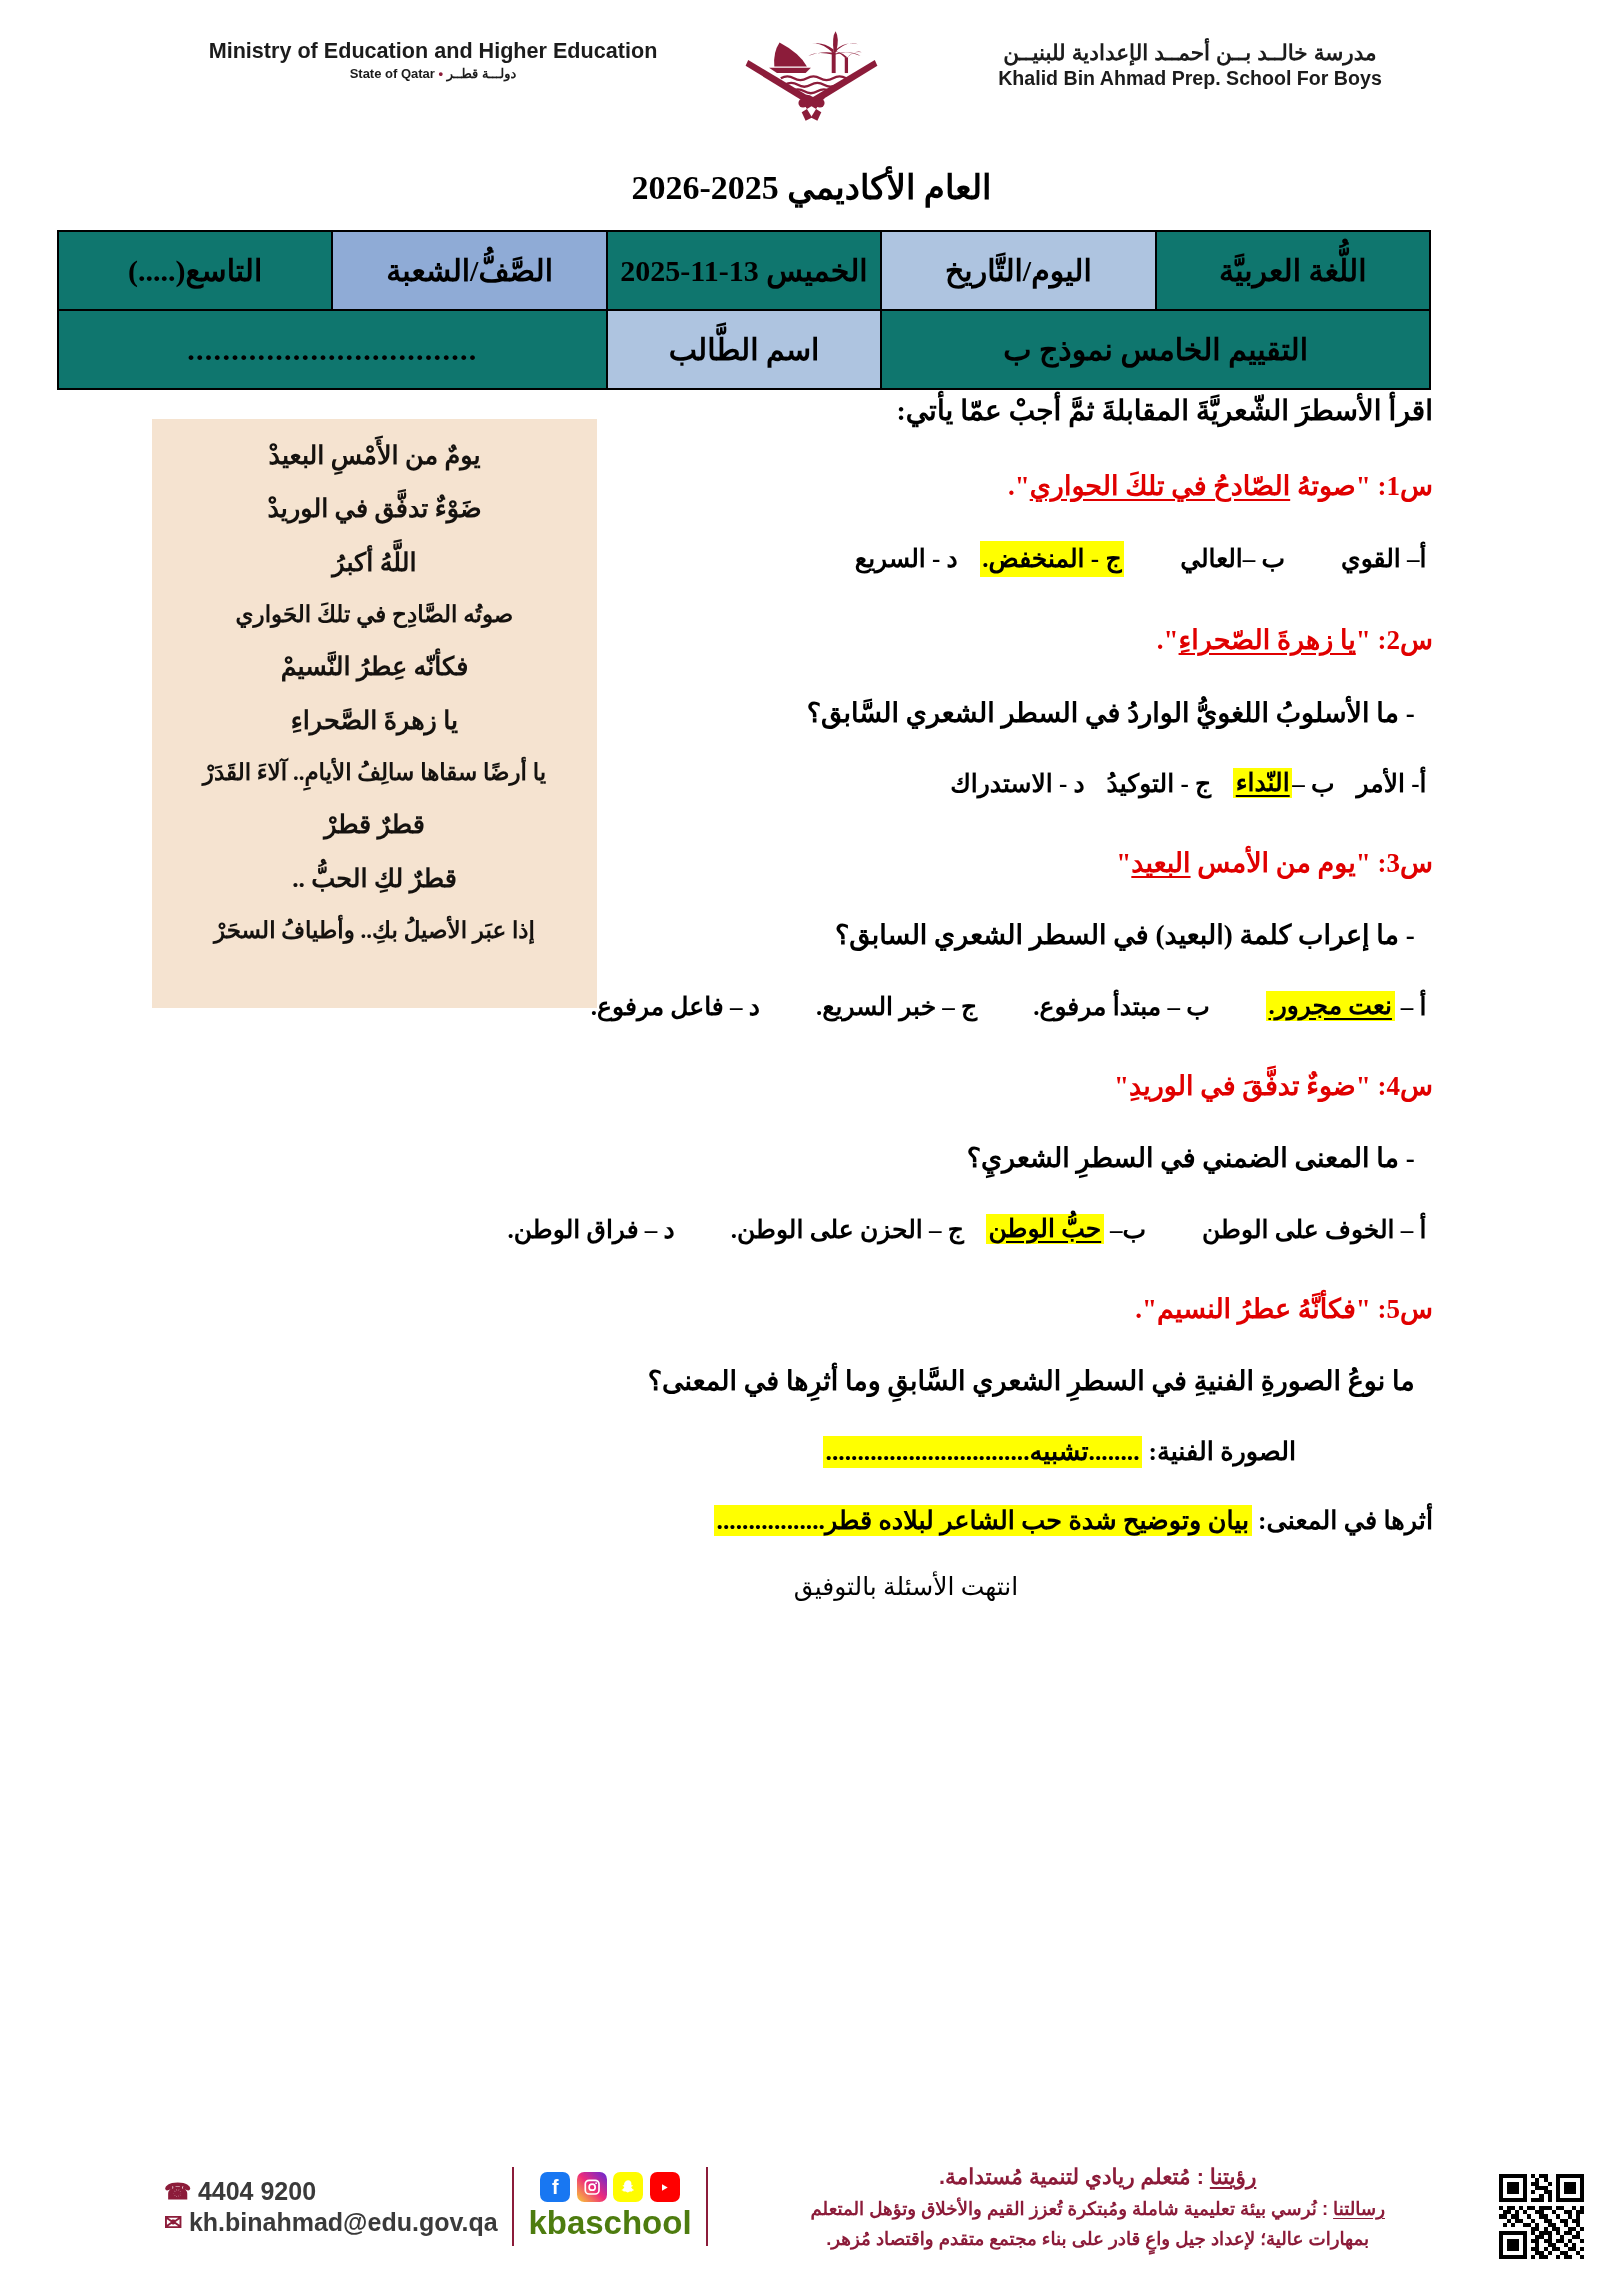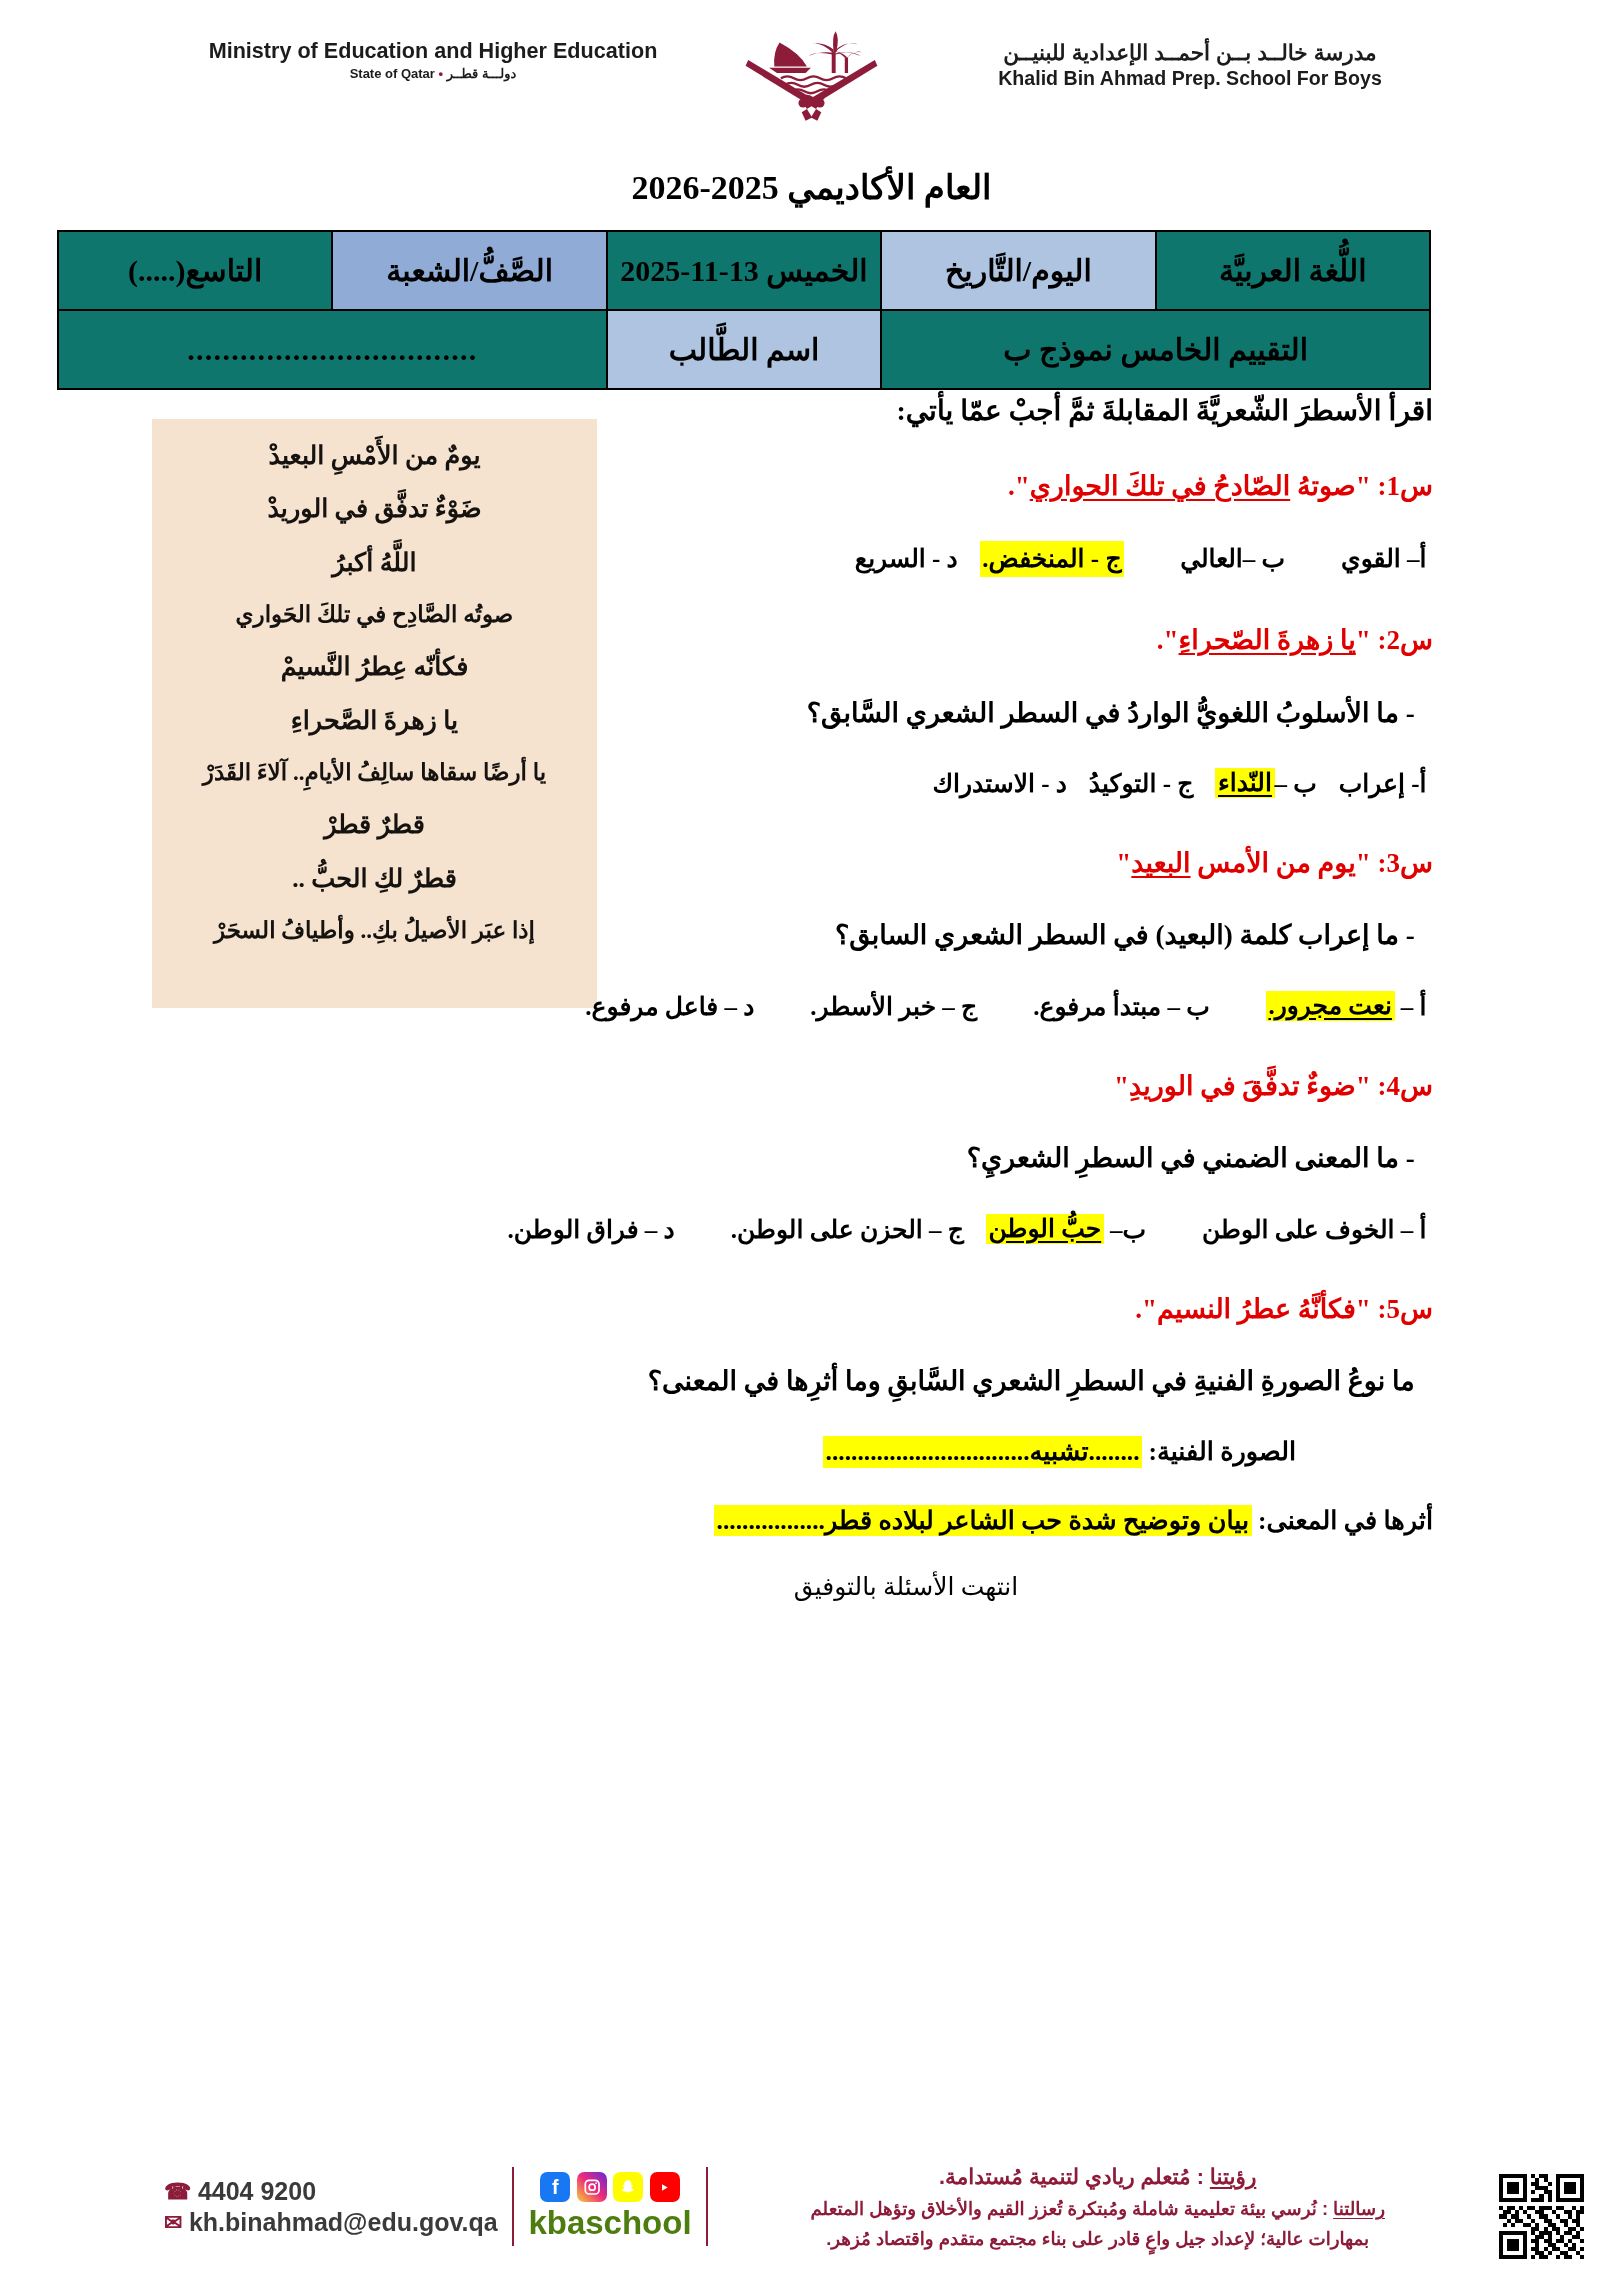--- a/index.html
+++ b/index.html
@@ -434,29 +434,29 @@
       <div class="qhead"><span>س1: "صوتهُ </span><span class="ul">الصّادحُ في تلكَ الحواري</span><span>".</span></div>
       <div class="opts">
         <span class="opt">أ– القوي</span><span class="sp-a"></span><span class="opt">ب –العالي</span><span class="sp-b"></span><span class="opt hl">ج - المنخفض.</span><span class="sp-c"></span><span class="opt">د - السريع</span>
       </div>
     </div>
 
     <div class="qblock">
       <div class="qhead"><span>س2: "</span><span class="ul">يا زهرةَ الصّحراءِ</span><span>".</span></div>
       <div class="qprompt">- ما الأسلوبُ اللغويُّ الواردُ في السطر الشعري السَّابق؟</div>
       <div class="opts">
-        <span class="opt">أ- إعراب</span><span class="sp-c"></span><span class="opt"><span>ب –</span><span class="hl ul2">النّداء</span></span><span class="sp-c"></span><span class="opt">ج - التوكيدُ</span><span class="sp-c"></span><span class="opt">د - الاستدراك</span>
+        <span class="opt">أ- الأمر</span><span class="sp-c"></span><span class="opt"><span>ب –</span><span class="hl ul2">النّداء</span></span><span class="sp-c"></span><span class="opt">ج - التوكيدُ</span><span class="sp-c"></span><span class="opt">د - الاستدراك</span>
       </div>
     </div>
 
     <div class="qblock">
       <div class="qhead"><span>س3: "يوم من الأمس </span><span class="ul">البعيد</span><span>"</span></div>
       <div class="qprompt">- ما إعراب كلمة (البعيد) في السطر الشعري السابق؟</div>
       <div class="opts">
-        <span class="opt"><span>أ – </span><span class="hl ul2">نعت مجرور.</span></span><span class="sp-a"></span><span class="opt">ب – مبتدأ مرفوع.</span><span class="sp-b"></span><span class="opt">ج – خبر الأسطر.</span><span class="sp-b"></span><span class="opt">د – فاعل مرفوع.</span>
+        <span class="opt"><span>أ – </span><span class="hl ul2">نعت مجرور.</span></span><span class="sp-a"></span><span class="opt">ب – مبتدأ مرفوع.</span><span class="sp-b"></span><span class="opt">ج – خبر السريع.</span><span class="sp-b"></span><span class="opt">د – فاعل مرفوع.</span>
       </div>
     </div>
 
     <div class="qblock">
       <div class="qhead"><span>س4: "ضوءٌ تدفَّقَ في الوريدِ</span><span>"</span></div>
       <div class="qprompt">- ما المعنى الضمني في السطرِ الشعريِ؟</div>
       <div class="opts">
         <span class="opt">أ – الخوف على الوطن</span><span class="sp-a"></span><span class="opt"><span>ب– </span><span class="hl ul2">حبُّ الوطن</span></span><span class="sp-c"></span><span class="opt">ج – الحزن على الوطن.</span><span class="sp-b"></span><span class="opt">د – فراق الوطن.</span>
       </div>
     </div>

